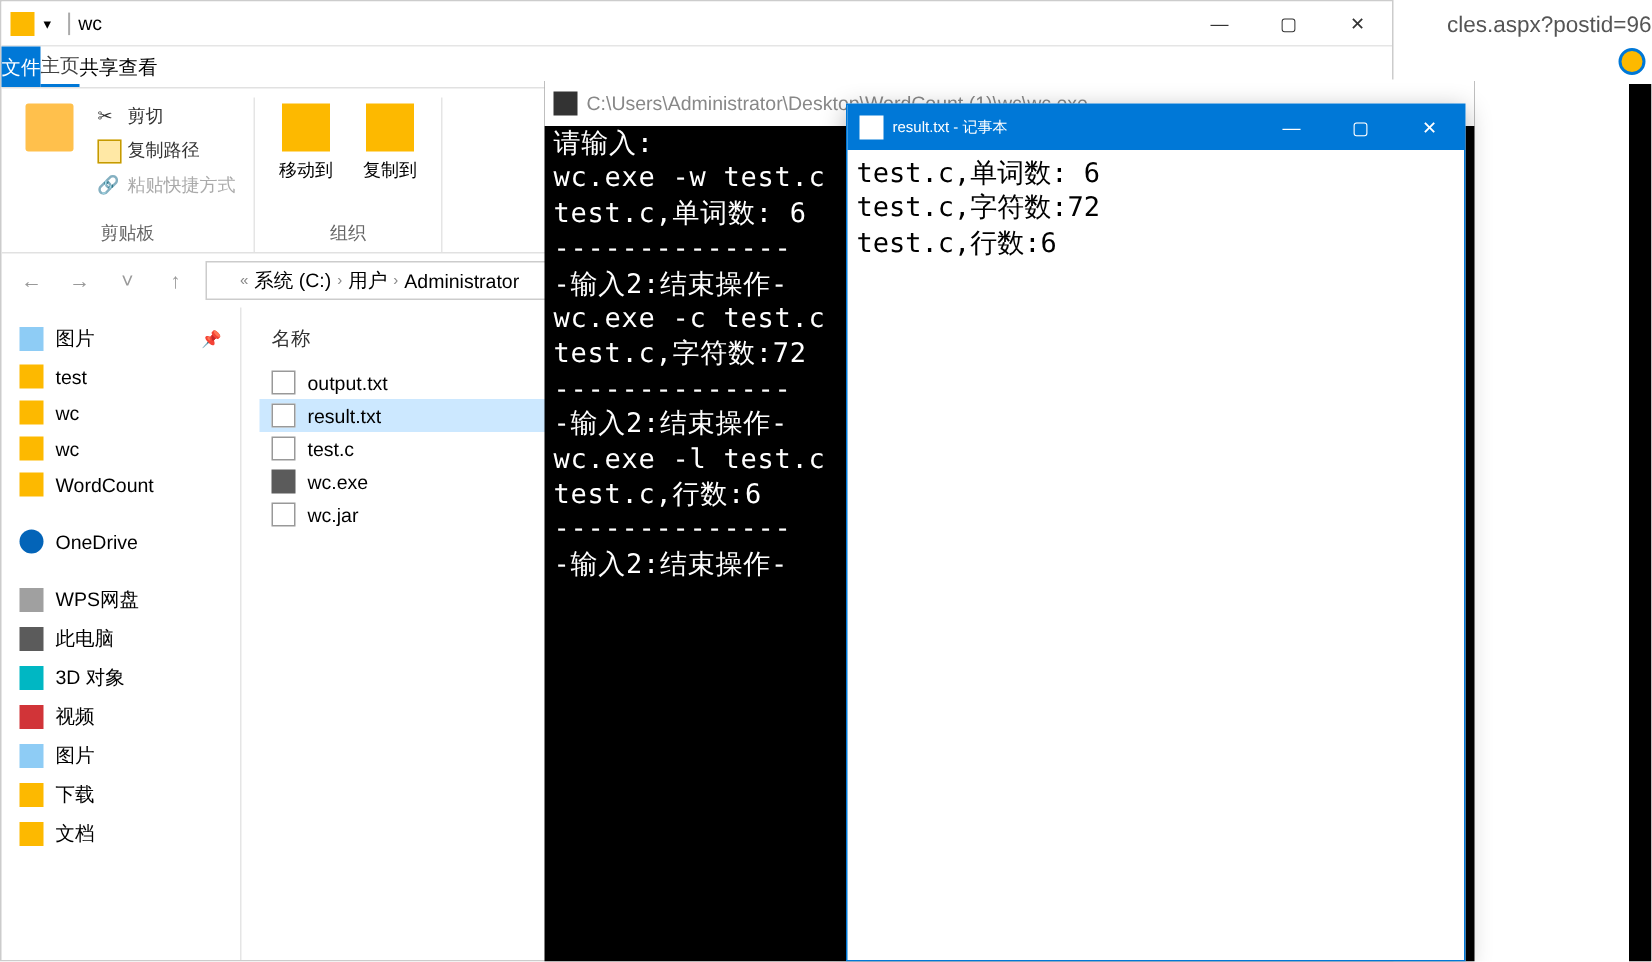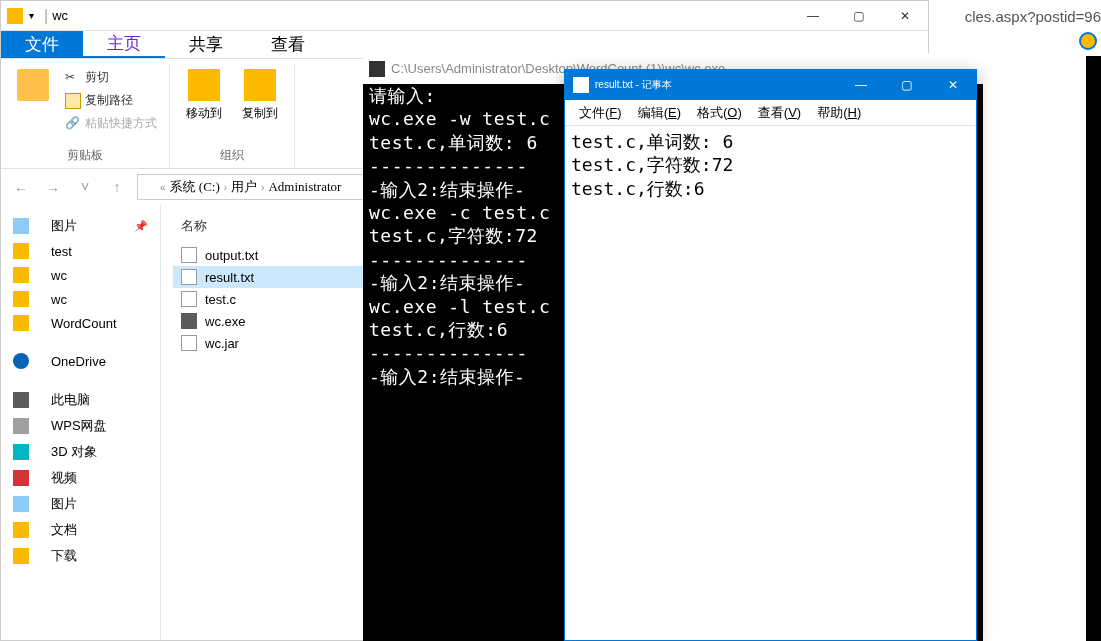--- a/index.html
+++ b/index.html
@@ -9,23 +9,23 @@
     .explorer { position: absolute; top: 0; left: 0; width: 929px; height: 641px; background: #fff; border: 1px solid #ccc; }
     .explorer-titlebar { height: 30px; display: flex; align-items: center; background: #fff; padding-left: 6px; border-bottom: 1px solid #e5e5e5; }
     .explorer-titlebar .sep { margin: 0 4px; color: #aaa; }
     .explorer-titlebar .folder-mini { width: 16px; height: 16px; background: #FDB900; display: inline-block; }
     .explorer-titlebar .down { margin: 0 6px; font-size: 10px; }
     .explorer-titlebar .title { font-size: 13px; }
     .explorer-winctrl { margin-left: auto; display: flex; }
     .explorer-winctrl div { width: 46px; height: 30px; display: flex; align-items: center; justify-content: center; font-size: 12px; color: #333; }
     
     .ribbon-tabs { height: 28px; display: flex; align-items: stretch; border-bottom: 1px solid #e1e1e1; }
-    .ribbon-tab { padding: 0 24px; font-size: 17px; display: flex; align-items: center; }
+    .ribbon-tab { padding: 0 0; font-size: 13px; display: flex; align-items: center; }
     .ribbon-tab.file { background: #0078D7; color: #fff; }
-    .ribbon-tab.active { color: #6d28d9; border-bottom: 2px solid #0078D7; }
+    .ribbon-tab.active { color: #404040; border-bottom: 2px solid #0078D7; }
     
     .ribbon { height: 110px; display: flex; border-bottom: 1px solid #e1e1e1; padding: 6px 0 0 0; }
     .ribbon-group { display: flex; flex-direction: column; align-items: center; padding: 0 8px; border-right: 1px solid #e5e5e5; position: relative; }
     .ribbon-group-label { font-size: 12px; color: #666; position: absolute; bottom: 4px; }
     .ribbon-row { display: flex; gap: 4px; flex: 1; }
     .ribbon-btn-big { display: flex; flex-direction: column; align-items: center; padding: 4px 8px; font-size: 12px; }
     .ribbon-btn-big .ico { width: 32px; height: 32px; margin-bottom: 4px; }
     .ribbon-btn-sm-list { display: flex; flex-direction: column; gap: 2px; padding-top: 2px; }
     .ribbon-btn-sm { display: flex; align-items: center; gap: 4px; font-size: 12px; color: #333; padding: 2px 4px; }
     .ribbon-btn-sm .ico-sm { width: 16px; height: 16px; display: inline-block; }
@@ -33,26 +33,26 @@
     
     .ico-clipboard { background: #FFC04C; border-radius: 2px; }
     .ico-copy { background: #FFE8A5; border: 1px solid #C49A00; }
     .ico-paste { background: #F5DA81; border: 1px solid #C49A00; }
     .ico-move { background: #FDB900; }
     .ico-copyto { background: #FDB900; }
     
     .addressbar { height: 36px; display: flex; align-items: center; padding: 4px 8px; gap: 8px; }
     .nav-btn { width: 24px; height: 24px; display: flex; align-items: center; justify-content: center; color: #999; font-size: 14px; }
     .breadcrumb { flex: 1; border: 1px solid #ccc; height: 26px; display: flex; align-items: center; padding: 0 4px; font-size: 13px; }
-    .breadcrumb .part { padding: 0 4px; font-family: Liberation Serif, serif; }
+    .breadcrumb .part { padding: 0 4px; }
     .breadcrumb .chev { color: #888; font-size: 10px; }
     
     .explorer-body { display: flex; height: calc(100% - 204px); }
     .nav-pane { width: 160px; border-right: 1px solid #e5e5e5; padding: 8px 0; overflow: hidden; }
-    .nav-item { padding: 4px 12px; font-size: 13px; display: flex; align-items: center; gap: 22px; }
+    .nav-item { padding: 4px 12px; font-size: 13px; display: flex; align-items: center; gap: 8px; }
     .nav-item .pin { margin-left: auto; color: #666; font-size: 11px; }
     .nav-ico { width: 16px; height: 16px; display: inline-block; }
     .ni-folder { background: #FDB900; }
     .ni-pic { background: #8ECCF5; }
     .ni-drive { background: #A0A0A0; }
     .ni-pc { background: #5B5B5B; }
     .ni-cloud { background: #0364B8; border-radius: 50%; }
     .ni-3d { background: #00B7C3; }
     .ni-video { background: #D13438; }
     
@@ -196,46 +196,46 @@
           <span class="nav-ico ni-folder"></span>
           <span>WordCount</span>
         </div>
         <div style="height: 14px;"></div>
         <div class="nav-item">
           <span class="nav-ico ni-cloud"></span>
           <span>OneDrive</span>
         </div>
         <div style="height: 14px;"></div>
         <div class="nav-item">
+          <span class="nav-ico ni-drive"></span>
+          <span>WPS网盘</span>
+        </div>
+        <div class="nav-item">
           <span class="nav-ico ni-pc"></span>
           <span>此电脑</span>
         </div>
         <div class="nav-item">
-          <span class="nav-ico ni-drive"></span>
-          <span>WPS网盘</span>
-        </div>
-        <div class="nav-item">
           <span class="nav-ico ni-3d"></span>
           <span>3D 对象</span>
         </div>
         <div class="nav-item">
           <span class="nav-ico ni-video"></span>
           <span>视频</span>
         </div>
         <div class="nav-item">
           <span class="nav-ico ni-pic"></span>
           <span>图片</span>
         </div>
         <div class="nav-item">
           <span class="nav-ico ni-folder"></span>
+          <span>下载</span>
+        </div>
+        <div class="nav-item">
+          <span class="nav-ico ni-folder"></span>
           <span>文档</span>
-        </div>
-        <div class="nav-item">
-          <span class="nav-ico ni-folder"></span>
-          <span>下载</span>
         </div>
       </div>
     <div class="file-pane">
       <span class="expand-col">⌄</span>
       <div class="file-header">名称</div>
       <div class="file-list" id="filelist">
           <div class="file-item">
             <span class="file-ico fi-txt"></span>
             <span>output.txt</span>
           </div>
@@ -284,23 +284,16 @@
 <div class="notepad">
   <div class="notepad-titlebar">
     <span class="ico-np"></span>
     <span class="title">result.txt - 记事本</span>
     <div class="notepad-winctrl">
       <div>—</div>
       <div>▢</div>
       <div>✕</div>
     </div>
   </div>
-  <div class="notepad-menu">
-    <div class="notepad-menu-item">文件(<u>F</u>)</div>
-    <div class="notepad-menu-item">编辑(<u>E</u>)</div>
-    <div class="notepad-menu-item">格式(<u>O</u>)</div>
-    <div class="notepad-menu-item">查看(<u>V</u>)</div>
-    <div class="notepad-menu-item">帮助(<u>H</u>)</div>
-  </div>
   <div class="notepad-content">test.c,单词数: 6
 test.c,字符数:72
 test.c,行数:6</div>
 </div>
 
 </body></html>

